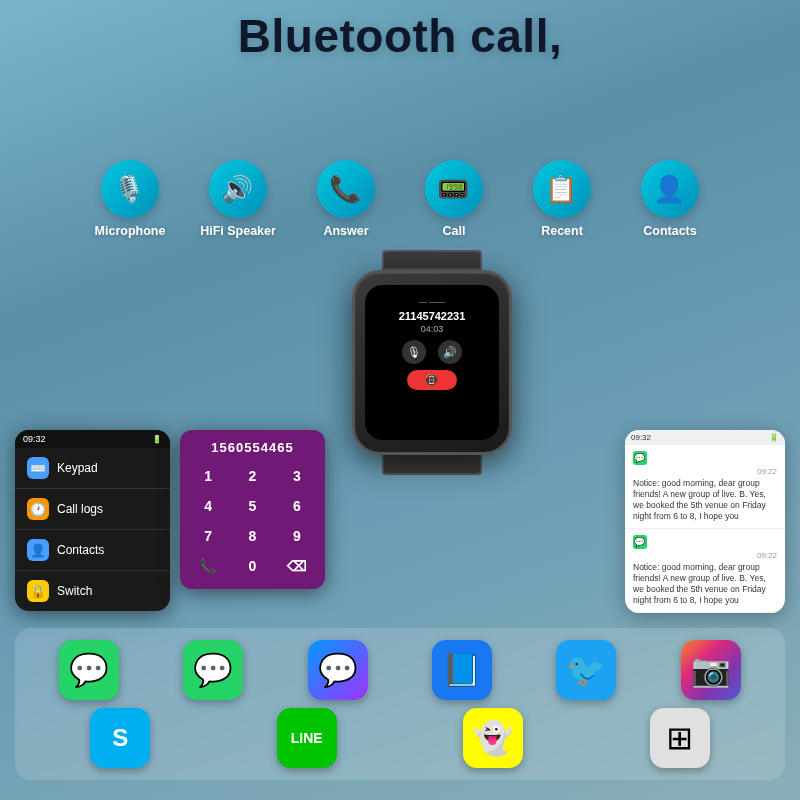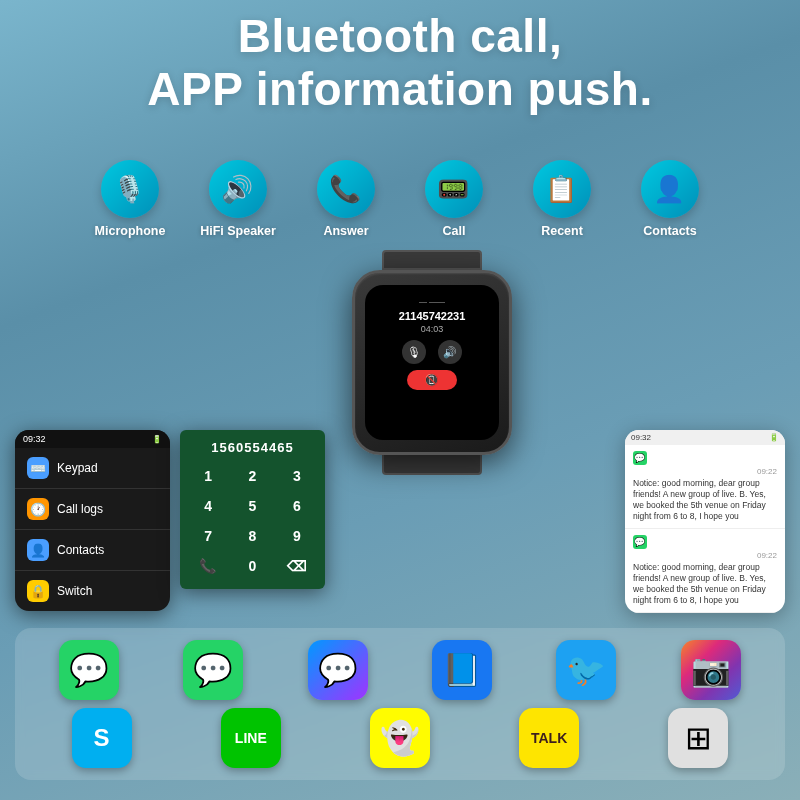--- a/index.html
+++ b/index.html
@@ -25,21 +25,21 @@
       position: absolute;
       top: 10px;
       left: 0; right: 0;
       text-align: center;
       z-index: 10;
     }
 
     .header h1 {
       font-size: 46px;
       font-weight: 900;
-      color: #ffffff;
+      color: #0f172a;
       line-height: 1.15;
       text-shadow: 0 2px 8px rgba(0,0,0,0.18);
       letter-spacing: 0.5px;
     }
 
     
     .features-row {
       position: absolute;
       top: 160px;
       left: 0; right: 0;
@@ -205,22 +205,22 @@
       font-size: 13px;
       flex-shrink: 0;
     }
 
     
     .dialpad-panel {
       position: absolute;
       top: 430px;
       left: 180px;
       width: 145px;
-      background: #14532d;
-      border-radius: 6px;
+      background: #701a75;
+      border-radius: 12px;
       padding: 10px 8px;
       z-index: 20;
       box-shadow: 0 4px 20px rgba(0,0,0,0.5);
       color: #fff;
     }
 
     .dialpad-number-display {
       font-size: 13px;
       font-weight: bold;
       text-align: center;
@@ -358,21 +358,20 @@
     }
   </style>
 </head>
 <body>
 
 <div class="bg"></div>
 
 <div class="header">
   <h1>
     <span>Bluetooth call,</span><br>
-    <span>APP information push.</span>
   </h1>
 </div>
 
 <div class="features-row">
   <div class="feature-item">
     <div class="feature-icon-circle">🎙️</div>
     <span class="feature-label">Microphone</span>
   </div>
   <div class="feature-item">
     <div class="feature-icon-circle">🔊</div>
@@ -485,16 +484,15 @@
     <div class="app-icon" style="background:#25d366;">💬</div>
     <div class="app-icon" style="background:linear-gradient(135deg,#0099ff,#a033ff);">💬</div>
     <div class="app-icon" style="background:#1877f2;">📘</div>
     <div class="app-icon" style="background:#1da1f2;">🐦</div>
     <div class="app-icon" style="background:linear-gradient(135deg,#f58529,#dd2a7b,#8134af,#515bd4);">📷</div>
   </div>
   <div class="apps-row">
     <div class="app-icon" style="background: rgb(0, 175, 240); font-size: 24px; font-weight: bold; color: rgb(255, 255, 255);">S</div>
     <div class="app-icon" style="background: rgb(0, 195, 0); font-size: 14px; font-weight: bold; color: rgb(255, 255, 255);">LINE</div>
     <div class="app-icon" style="background:#fffc00;">👻</div>
-    <div class="app-icon" style="background: rgb(254, 229, 0); font-size: 14px; font-weight: bold; color: rgb(60, 30, 30);">TALK</div>
     <div class="app-icon" style="background:#e0e0e0;">⊞</div>
   </div>
 </div>
 
 </body></html>

